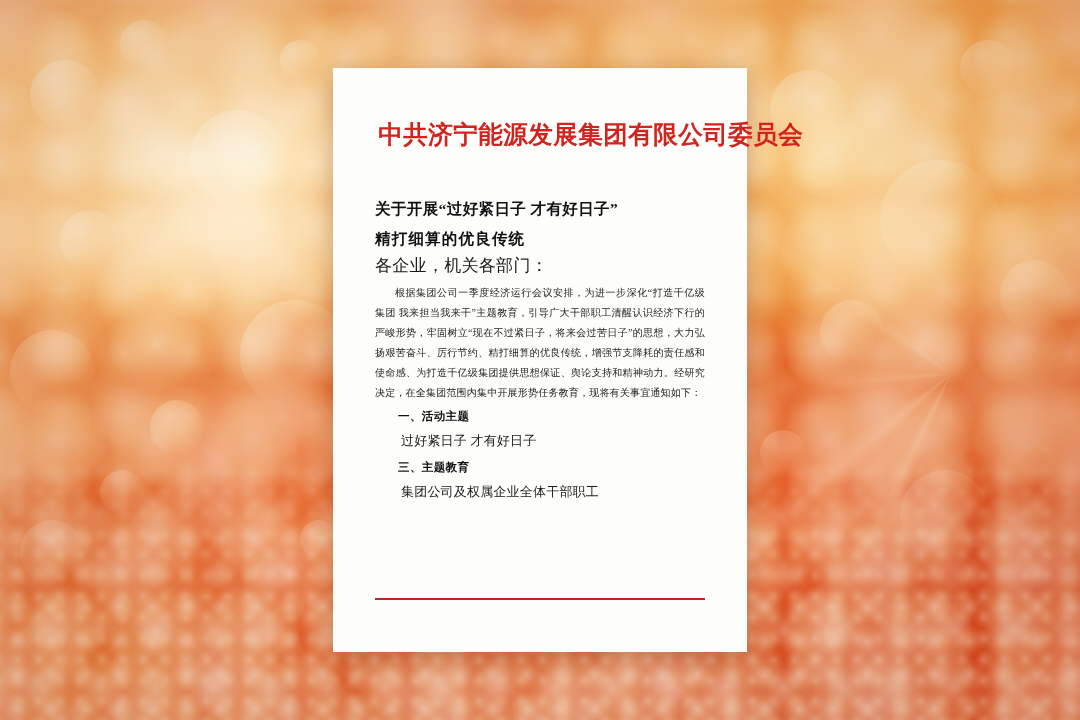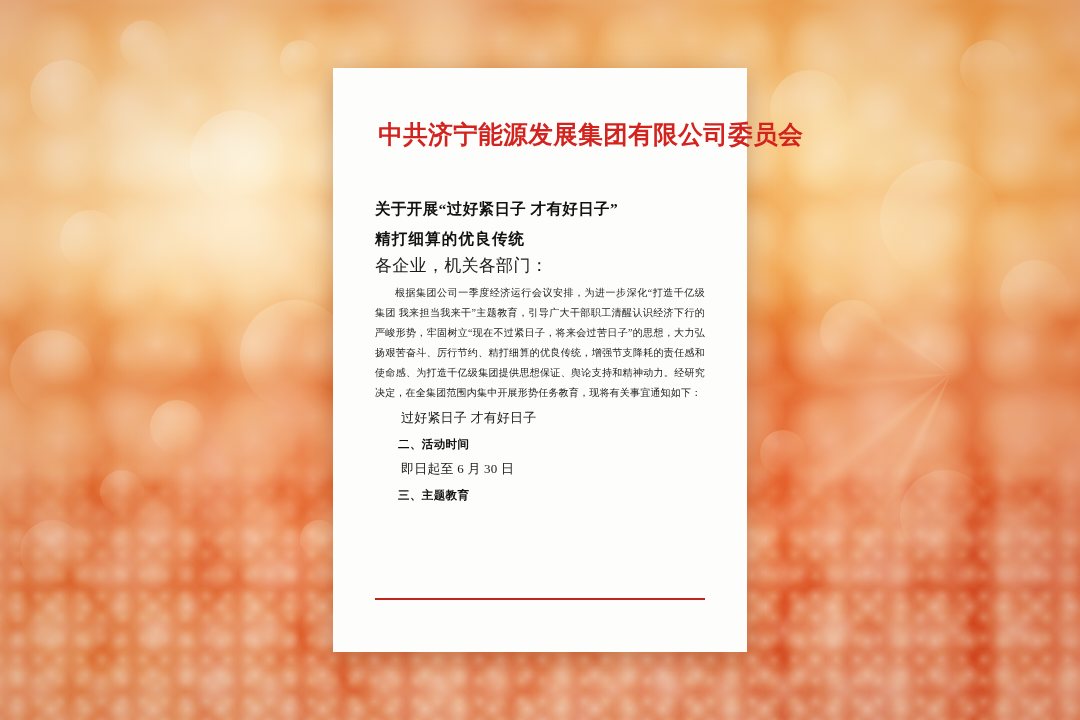--- a/index.html
+++ b/index.html
@@ -224,29 +224,27 @@
       <div class="doc-title">
         <div class="line1">关于开展“过好紧日子 才有好日子”</div>
         <div class="line2">精打细算的优良传统</div>
       </div>
 
       <div class="doc-salutation">各企业，机关各部门：</div>
 
       <div class="doc-body">根据集团公司一季度经济运行会议安排，为进一步深化“打造千亿级集团 我来担当我来干”主题教育，引导广大干部职工清醒认识经济下行的严峻形势，牢固树立“现在不过紧日子，将来会过苦日子”的思想，大力弘扬艰苦奋斗、厉行节约、精打细算的优良传统，增强节支降耗的责任感和使命感、为打造千亿级集团提供思想保证、舆论支持和精神动力。经研究决定，在全集团范围内集中开展形势任务教育，现将有关事宜通知如下：</div>
 
       <div class="section">
+        <div class="section-head">一、活动主题</div>
         <div class="section-text">过好紧日子 才有好日子</div>
       </div>
 
-      <div class="section">
-        <div class="section-head">二、活动时间</div>
-        <div class="section-text">即日起至 6 月 30 日</div>
-      </div>
 
       <div class="section">
         <div class="section-head">三、主题教育</div>
+        <div class="section-text">集团公司及权属企业全体干部职工</div>
       </div>
 
       <div class="doc-rule"></div>
     </div>
   </div>
 
 </div>
 
 </body></html>

